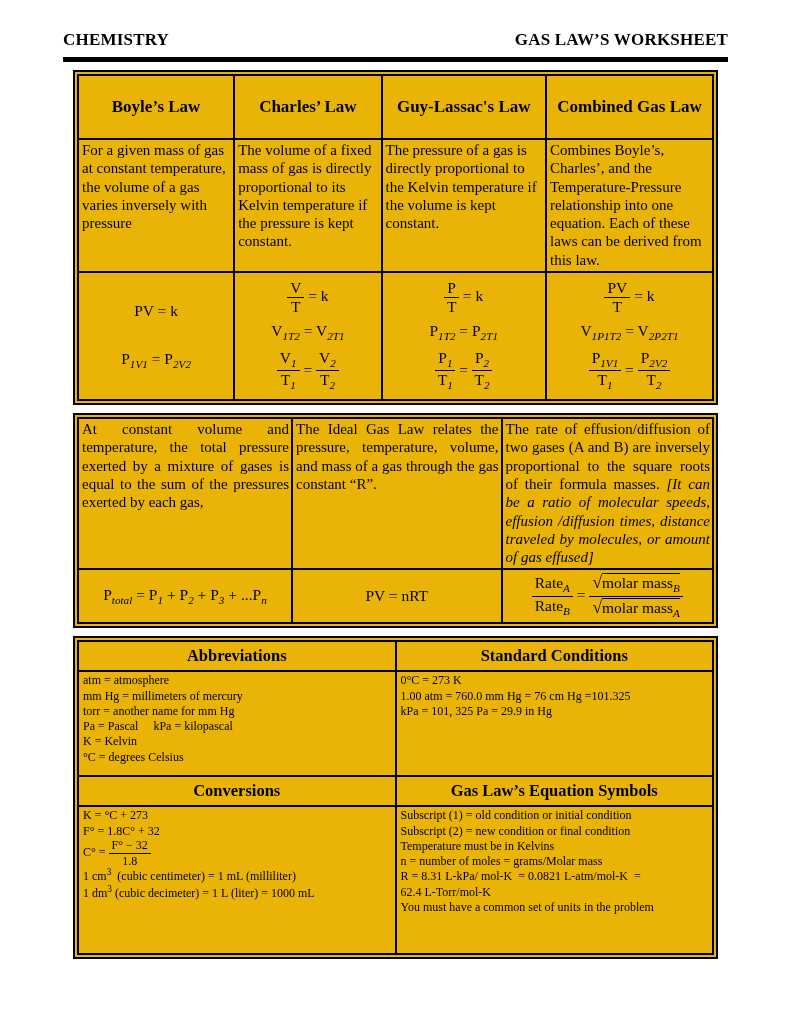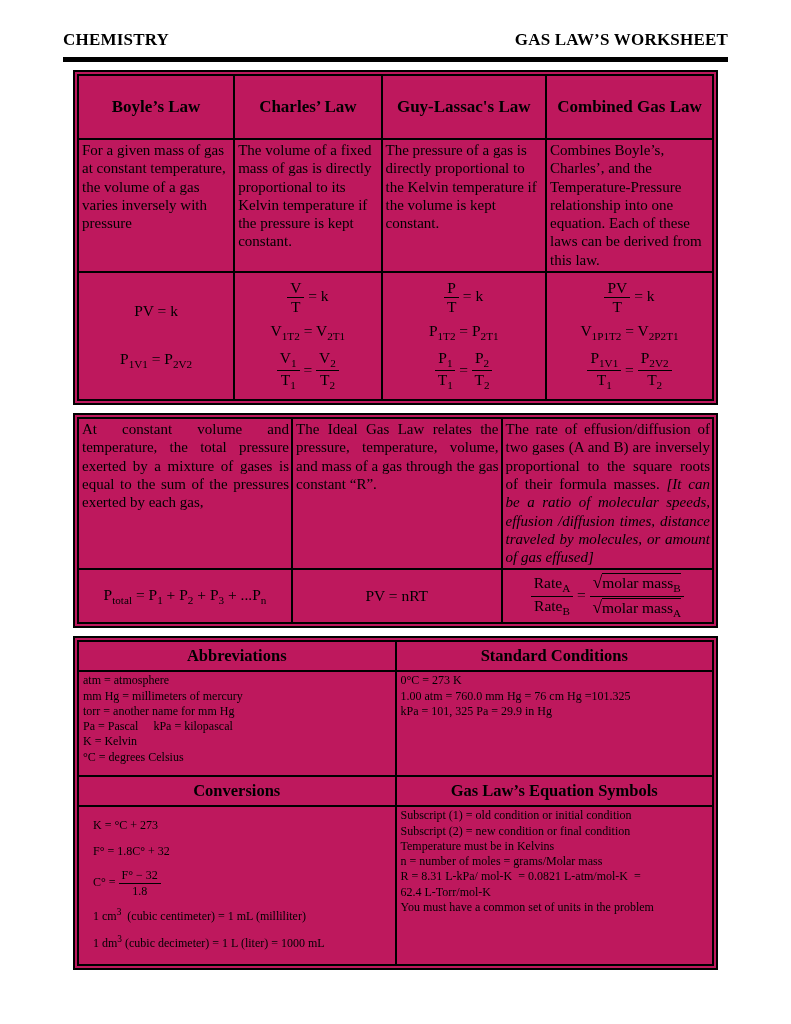--- a/index.html
+++ b/index.html
@@ -6,49 +6,49 @@
   body{
     width:791px;height:1024px;
     font-family:"Liberation Serif","DejaVu Serif",serif;
     color:#000;
     -webkit-font-smoothing:antialiased;
   }
   .page{padding:30px 63px 0 63px;}
   .hdr{display:flex;justify-content:space-between;align-items:baseline;
        font-weight:bold;font-size:17px;letter-spacing:.2px;}
   .rule{height:5px;background:#000;margin-top:7px;}
-  .dbl{border:2px solid #000;padding:2px;margin:8px 10px 0 10px;background:#be185d;}
+  .dbl{border:2px solid #000;padding:2px;margin:8px 10px 0 10px;background:#eab308;}
   table{width:100%;border-collapse:collapse;table-layout:fixed;}
   td{border:2px solid #000;overflow:hidden;}
   .title-cell{font-weight:bold;text-align:center;font-size:17px;vertical-align:middle;}
   .t1 .title-row td{height:60px;}
   .t2 .title-row td{height:52px;}
   .desc-cell{vertical-align:top;font-size:15px;line-height:1.22;padding:1px 2px 2px 3px;}
   .t1 .desc-row td{height:112px;}
   .t2 .desc-row td{height:140px;}
   .t2 .desc-cell{text-align:justify;}
   .it{font-style:italic;}
   .formula-cell{text-align:center;font-size:15.5px;vertical-align:middle;padding:0;}
   .fcell{display:flex;flex-direction:column;justify-content:space-evenly;align-items:center;}
   .t1 .fcell{height:126px;}
   .t2 .fcell{height:52px;}
   .frac{display:inline-block;text-align:center;vertical-align:middle;line-height:1.05;}
   .frac .num{display:block;border-bottom:1px solid #000;padding:0 3px 1px 3px;}
   .frac .den{display:block;padding-top:1px;}
-  sub{font-size:.72em;}
+  sub{font-size:.72em;font-style:italic;}
   sup{font-size:.78em;}
   .rad{font-size:1.12em;}
   .ovl{border-top:1px solid #000;display:inline-block;padding-top:1px;}
   .t3 td{font-size:12px;}
   .t3 .sec-title{font-weight:bold;text-align:center;font-size:16.5px;vertical-align:middle;padding:2px;}
   .t3 .sec-title-row td{height:24px;}
   .t3 .body-cell{vertical-align:top;padding:1px 4px 2px 4px;line-height:1.27;}
   .t3 .abbrev-row td{height:100px;}
   .t3 .conv-row td{height:143px;}
-  .fline{margin:10px;}
+  .fline{margin:0;}
 </style>
 </head>
 <body>
 
 <div class="page">
 
   <div class="hdr">
     <span>CHEMISTRY</span>
     <span>GAS LAW’S WORKSHEET</span>
   </div>

